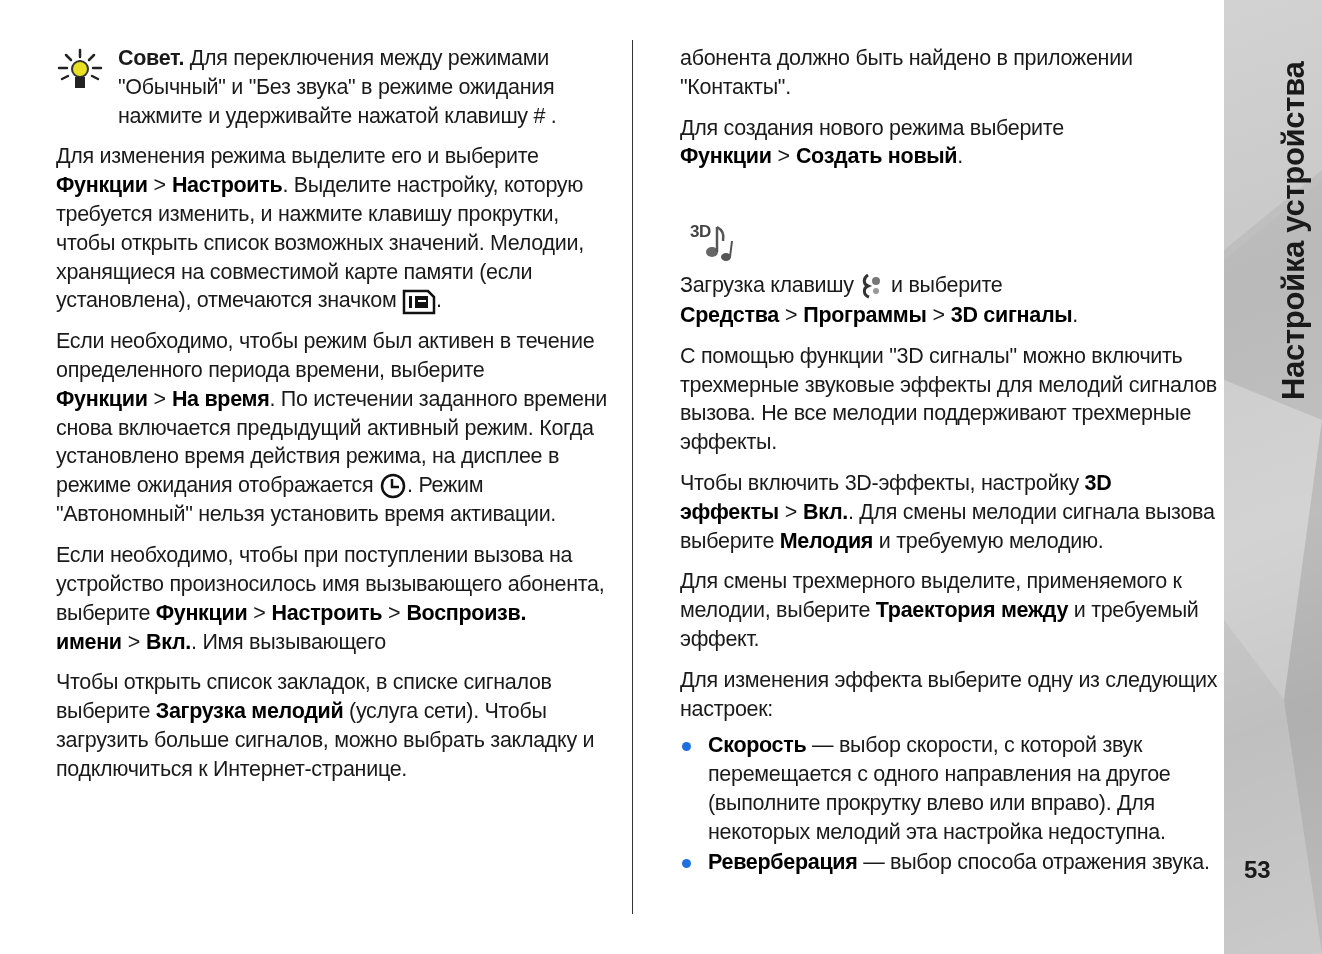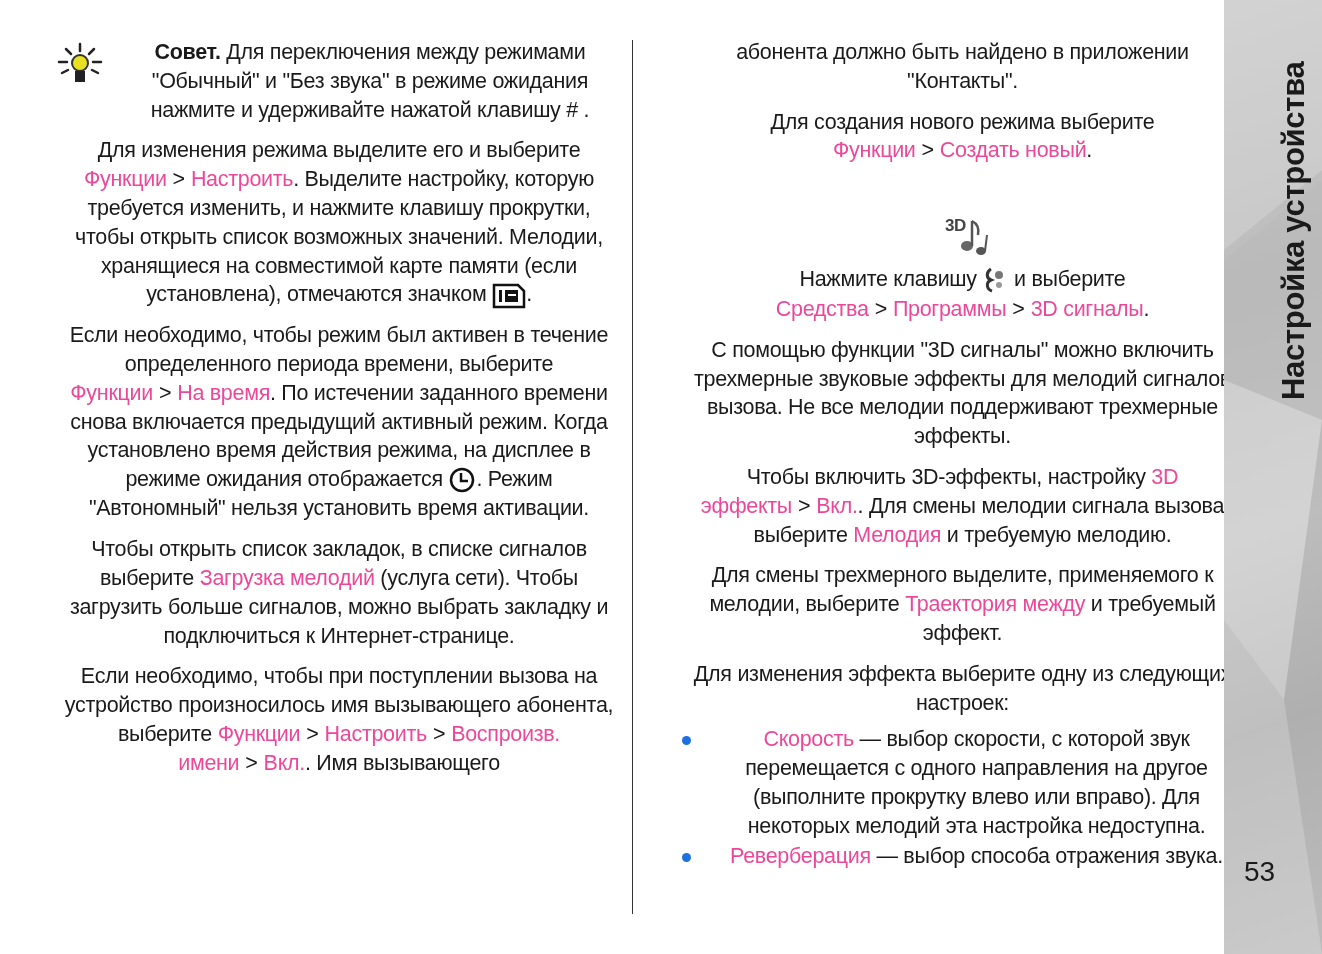--- a/index.html
+++ b/index.html
@@ -1,38 +1,38 @@
 <!DOCTYPE html>
 <html><head>
 <meta charset="utf-8">
 <style>
   html, body { margin:0; padding:0; }
   body { width:1322px; height:954px; background:#ffffff; position:relative; overflow:hidden;
          font-family:"Liberation Sans", "DejaVu Sans", sans-serif; color:#1a1a1a; }
-  .col { position:absolute; top:38px; font-size:21.5px; line-height:28.8px; letter-spacing:-0.3px;text-align:center; }
+  .col { position:absolute; top:44px; font-size:21.5px; line-height:28.8px; letter-spacing:-0.3px; }
   .col-left { left:56px; width:566px; }
   .col-right { left:649px; width:565px;margin-left:31px; }
   .divider { position:absolute; left:632px; top:40px; width:1px; height:874px; background:#333; }
   p { margin:0 0 12px 0; }
-  .ref { color:#ec4899; font-weight:normal; }
+  .ref { color:#000000; font-weight:bold; }
   .sep { color:#1a1a1a; margin:0 6px; }
   .tip { position:relative; padding-left:62px; margin-bottom:12px; }
   .tip-icon { position:absolute; left:0; top:4px; width:48px; height:44px; }
   .tip-bold { font-weight:bold; }
   h2 { font-size:40px; line-height:48px; margin:42px 0 8px 0; font-weight:bold; letter-spacing:-0.5px; color:#1a1a1a; }
   .h-icon { display:inline-block; vertical-align:middle; width:48px; height:44px; margin-left:8px; }
   .inl-icon { display:inline-block; vertical-align:middle; }
   ul { list-style:none; margin:0; padding:0; }
   li { position:relative; padding-left:28px; margin:0 0 1px 0; }
   .bullet { position:absolute; left:2px; top:11px; width:9px; height:9px; border-radius:50%; }
   .sidebar { position:absolute; right:0; top:0; width:98px; height:954px; overflow:hidden;
              background:linear-gradient(160deg,#d8d8d8 0%,#bdbdbd 30%,#d0d0d0 55%,#b5b5b5 75%,#cfcfcf 100%); }
   .sidebar-title { position:absolute; left:52px; top:400px; transform-origin:0 0; transform:rotate(-90deg);
                    font-size:31px; font-weight:bold; white-space:nowrap; color:#1a1a1a; letter-spacing:-0.3px; }
-  .page-num { position:absolute; left:20px; top:856px; font-size:28px; font-weight:normal; color:#1a1a1a; }
+  .page-num { position:absolute; left:20px; top:856px; font-size:24px; font-weight:bold; color:#1a1a1a; }
 </style>
 </head>
 <body>
 
 <div class="col col-left">
   <div class="tip">
     <svg class="tip-icon" viewBox="0 0 48 44">
       <g stroke="#222" stroke-width="2.5" stroke-linecap="round">
         <line x1="24" y1="2" x2="24" y2="9"></line>
           <line x1="10" y1="7" x2="15" y2="12"></line>
@@ -58,25 +58,25 @@
   </p>
 
   <p>
     <span>Если необходимо, чтобы режим был активен в течение определенного периода времени, выберите </span><span class="ref">Функции</span><span class="sep">&gt;</span><span class="ref">На время</span><span>. По истечении заданного времени снова включается предыдущий активный режим. Когда установлено время действия режима, на дисплее в режиме ожидания отображается </span><svg class="inl-icon" width="28" height="28" viewBox="0 0 28 28">
         <circle cx="14" cy="14" r="11" fill="none" stroke="#111" stroke-width="2.5"></circle>
         <path d="M13 7v8h7" fill="none" stroke="#111" stroke-width="2.5"></path>
       </svg><span>. Режим "Автономный" нельзя установить время активации.</span>
   </p>
 
   <p>
-    <span>Чтобы открыть список закладок, в списке сигналов выберите </span><span class="ref">Загрузка мелодий</span><span> (услуга сети). Чтобы загрузить больше сигналов, можно выбрать закладку и подключиться к Интернет-странице.</span>
+    <span>Если необходимо, чтобы при поступлении вызова на устройство произносилось имя вызывающего абонента, выберите </span><span class="ref">Функции</span><span class="sep">&gt;</span><span class="ref">Настроить</span><span class="sep">&gt;</span><span class="ref">Воспроизв. имени</span><span class="sep">&gt;</span><span class="ref">Вкл.</span><span>. Имя вызывающего</span>
   </p>
 
   <p>
-    <span>Если необходимо, чтобы при поступлении вызова на устройство произносилось имя вызывающего абонента, выберите </span><span class="ref">Функции</span><span class="sep">&gt;</span><span class="ref">Настроить</span><span class="sep">&gt;</span><span class="ref">Воспроизв. имени</span><span class="sep">&gt;</span><span class="ref">Вкл.</span><span>. Имя вызывающего</span>
+    <span>Чтобы открыть список закладок, в списке сигналов выберите </span><span class="ref">Загрузка мелодий</span><span> (услуга сети). Чтобы загрузить больше сигналов, можно выбрать закладку и подключиться к Интернет-странице.</span>
   </p>
 </div>
 
 <div class="divider"></div>
 
 <div class="col col-right">
   <p><span>абонента должно быть найдено в приложении "Контакты".</span></p>
 
   <p>
     <span>Для создания нового режима выберите </span><span class="ref">Функции</span><span class="sep">&gt;</span><span class="ref">Создать новый</span><span>.</span>
@@ -85,21 +85,21 @@
   <h2><svg class="h-icon" viewBox="0 0 48 44">
         <text x="2" y="18" font-size="17" font-weight="bold" fill="#444" font-family="Liberation Sans, sans-serif">3D</text>
         <ellipse cx="24" cy="33" rx="6" ry="5" fill="#666"></ellipse>
         <line x1="29" y1="33" x2="29" y2="8" stroke="#555" stroke-width="2.5"></line>
         <path d="M29 8 q8 4 6 14" fill="none" stroke="#555" stroke-width="2.5"></path>
         <ellipse cx="38" cy="38" rx="5" ry="4" fill="#555"></ellipse>
         <line x1="42" y1="38" x2="44" y2="22" stroke="#555" stroke-width="2"></line>
       </svg></h2>
 
   <p>
-    <span>Нажмите клавишу </span><svg class="inl-icon" width="26" height="30" viewBox="0 0 26 30">
+    <span>Загрузка клавишу </span><svg class="inl-icon" width="26" height="30" viewBox="0 0 26 30">
         <path d="M9 4c-5 3-5 9 0 11-5 2-5 9 1 11" fill="none" stroke="#333" stroke-width="3"></path>
         <circle cx="17" cy="10" r="4" fill="#777"></circle>
         <circle cx="17" cy="20" r="3" fill="#999"></circle>
       </svg><span> и выберите </span><span class="ref">Средства</span><span class="sep">&gt;</span><span class="ref">Программы</span><span class="sep">&gt;</span><span class="ref">3D сигналы</span><span>.</span>
   </p>
 
   <p><span>С помощью функции "3D сигналы" можно включить трехмерные звуковые эффекты для мелодий сигналов вызова. Не все мелодии поддерживают трехмерные эффекты.</span></p>
 
   <p>
     <span>Чтобы включить 3D-эффекты, настройку </span><span class="ref">3D эффекты</span><span class="sep">&gt;</span><span class="ref">Вкл.</span><span>. Для смены мелодии сигнала вызова выберите </span><span class="ref">Мелодия</span><span> и требуемую мелодию.</span>

